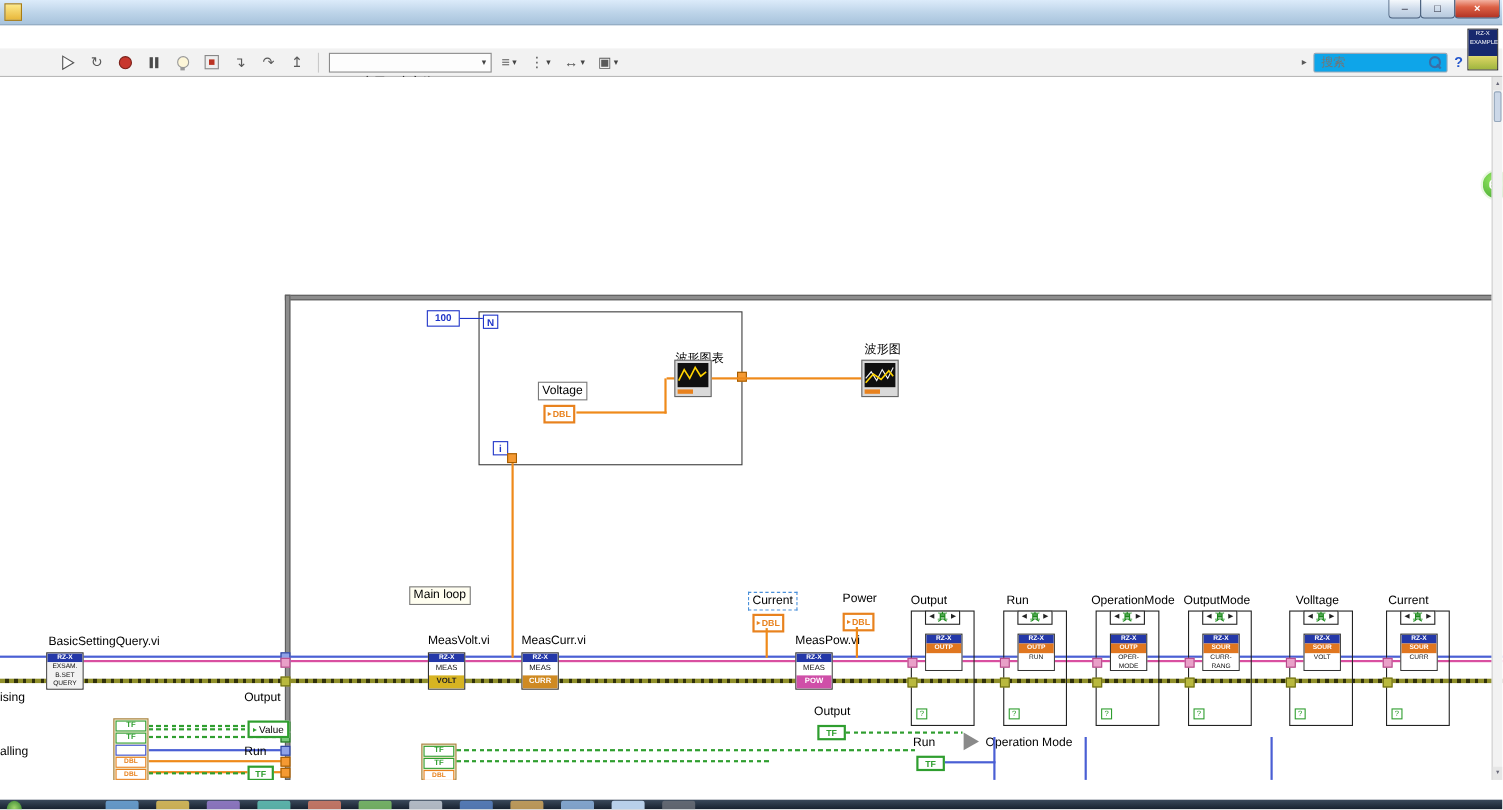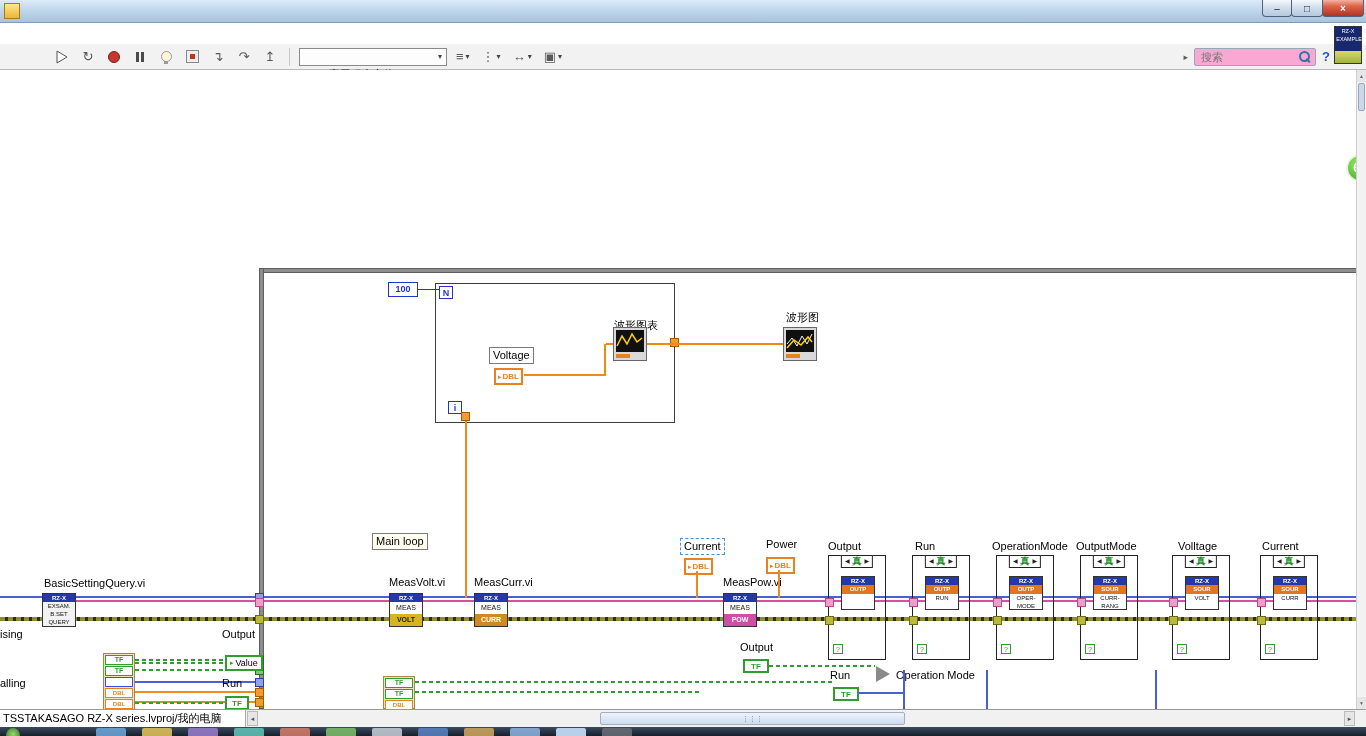--- a/index.html
+++ b/index.html
@@ -32,21 +32,21 @@
   .bulb::after{content:"";position:absolute;left:2px;top:9px;width:4px;height:3px;background:#999;}
   .retain{width:11px;height:11px;border:1px solid #888;background:#eee;position:relative;}
   .retain::after{content:"";position:absolute;left:3px;top:3px;right:3px;bottom:3px;background:#bb3322;}
   .vsep{width:1px;height:18px;background:#c9c9c9;margin:0 3px;}
   #fontbox{width:148px;height:18px;border:1px solid #8a8a8a;background:#fdfdfd;display:flex;
     align-items:center;justify-content:space-between;padding:0 4px;box-sizing:border-box;}
   #fontbox .ft{font-size:11px;color:#222;white-space:nowrap;overflow:hidden;margin-top:35px;}
   .caret{font-size:8px;color:#444;}
   .dd{display:flex;align-items:center;gap:2px;padding:0 3px;height:20px;}
   #tb-right{margin-left:auto;display:flex;align-items:center;gap:6px;padding-right:36px;}
-  #searchbox{width:122px;height:18px;border:1px solid #98a8b8;border-radius:2px;background:#f9a8d4;
+  #searchbox{width:122px;height:18px;border:1px solid #98a8b8;border-radius:2px;background:#0ea5e9;
     display:flex;align-items:center;padding:0 4px;box-sizing:border-box;gap:4px;}
   #searchbox input{border:none;outline:none;background:transparent;width:92px;font-size:11px;color:#333;
     font-family:"Liberation Sans","DejaVu Sans",sans-serif;}
   .mag{width:7px;height:7px;border:2px solid #3a6ea5;border-radius:50%;position:relative;flex:none;}
   .mag::after{content:"";position:absolute;width:2px;height:5px;background:#3a6ea5;transform:rotate(-45deg);left:6px;top:5px;}
   #helpbtn{font-weight:bold;color:#2255cc;font-size:13px;}
   
   #vibadge{position:absolute;left:1334px;top:26px;width:28px;height:38px;border:1px solid #333;box-sizing:border-box;}
   #vibadge .top{height:24px;background:#17286e;color:#fff;text-align:center;}
   #vibadge .top div{font-size:6px;line-height:8px;transform:scale(.9);}
@@ -459,28 +459,20 @@
 
     <div id="badge69">69</div>
   </div>
 
   <div id="vscroll">
     <div class="sarrow" style="top:0;">▲</div>
     <div id="vthumb"></div>
     <div class="sarrow" style="bottom:0;">▼</div>
   </div>
 
-  <div id="statusbar">
-    <div id="ctxbox">TSSTAKASAGO RZ-X series.lvproj/我的电脑</div>
-    <div class="hsbtn" style="left:247px;">◂</div>
-    <div id="hthumb">
-        <span>⋮⋮⋮</span>
-      </div>
-    <div class="hsbtn" style="left:1344px;">▸</div>
-  </div>
 
   <div id="taskbar">
     <div id="startorb"></div>
     <div class="tico" style="left:96px;background:#6fa8dc;"></div>
     <div class="tico" style="left:142px;background:#e6c55a;"></div>
     <div class="tico" style="left:188px;background:#9a7fd0;"></div>
     <div class="tico" style="left:234px;background:#63c6b8;"></div>
     <div class="tico" style="left:280px;background:#d87f6a;"></div>
     <div class="tico" style="left:326px;background:#7fc26a;"></div>
     <div class="tico" style="left:372px;background:#c8cfd8;"></div>

